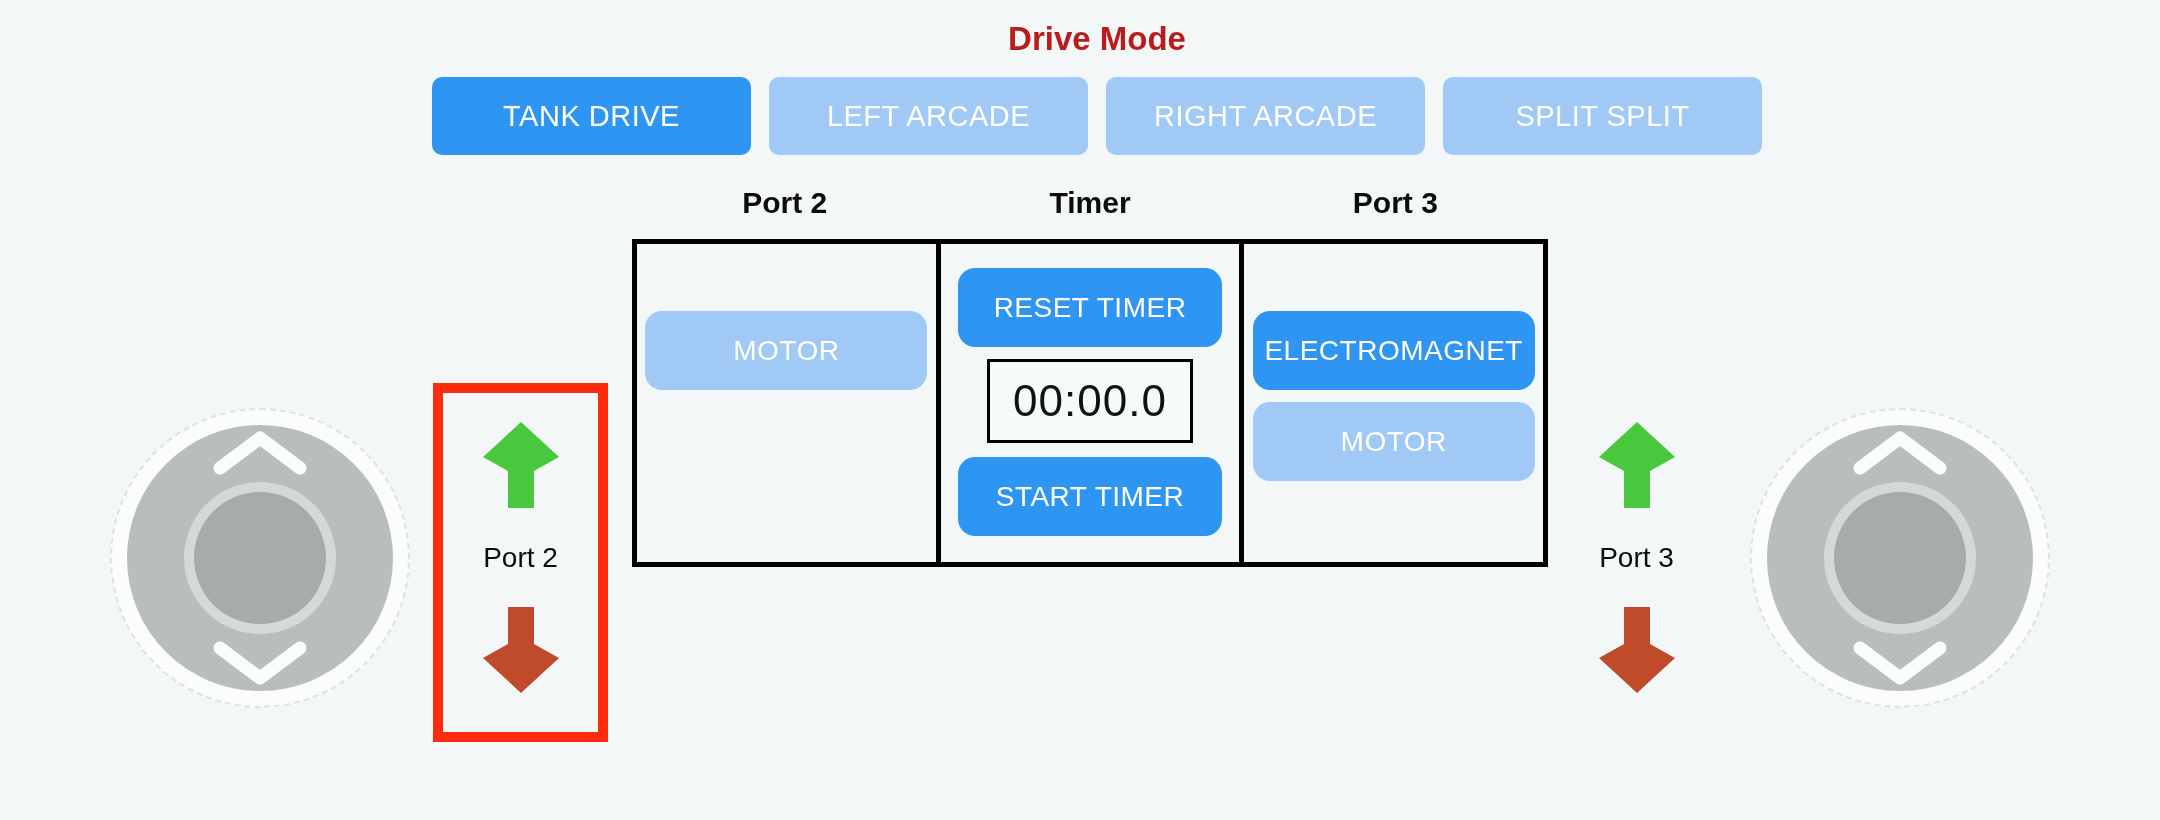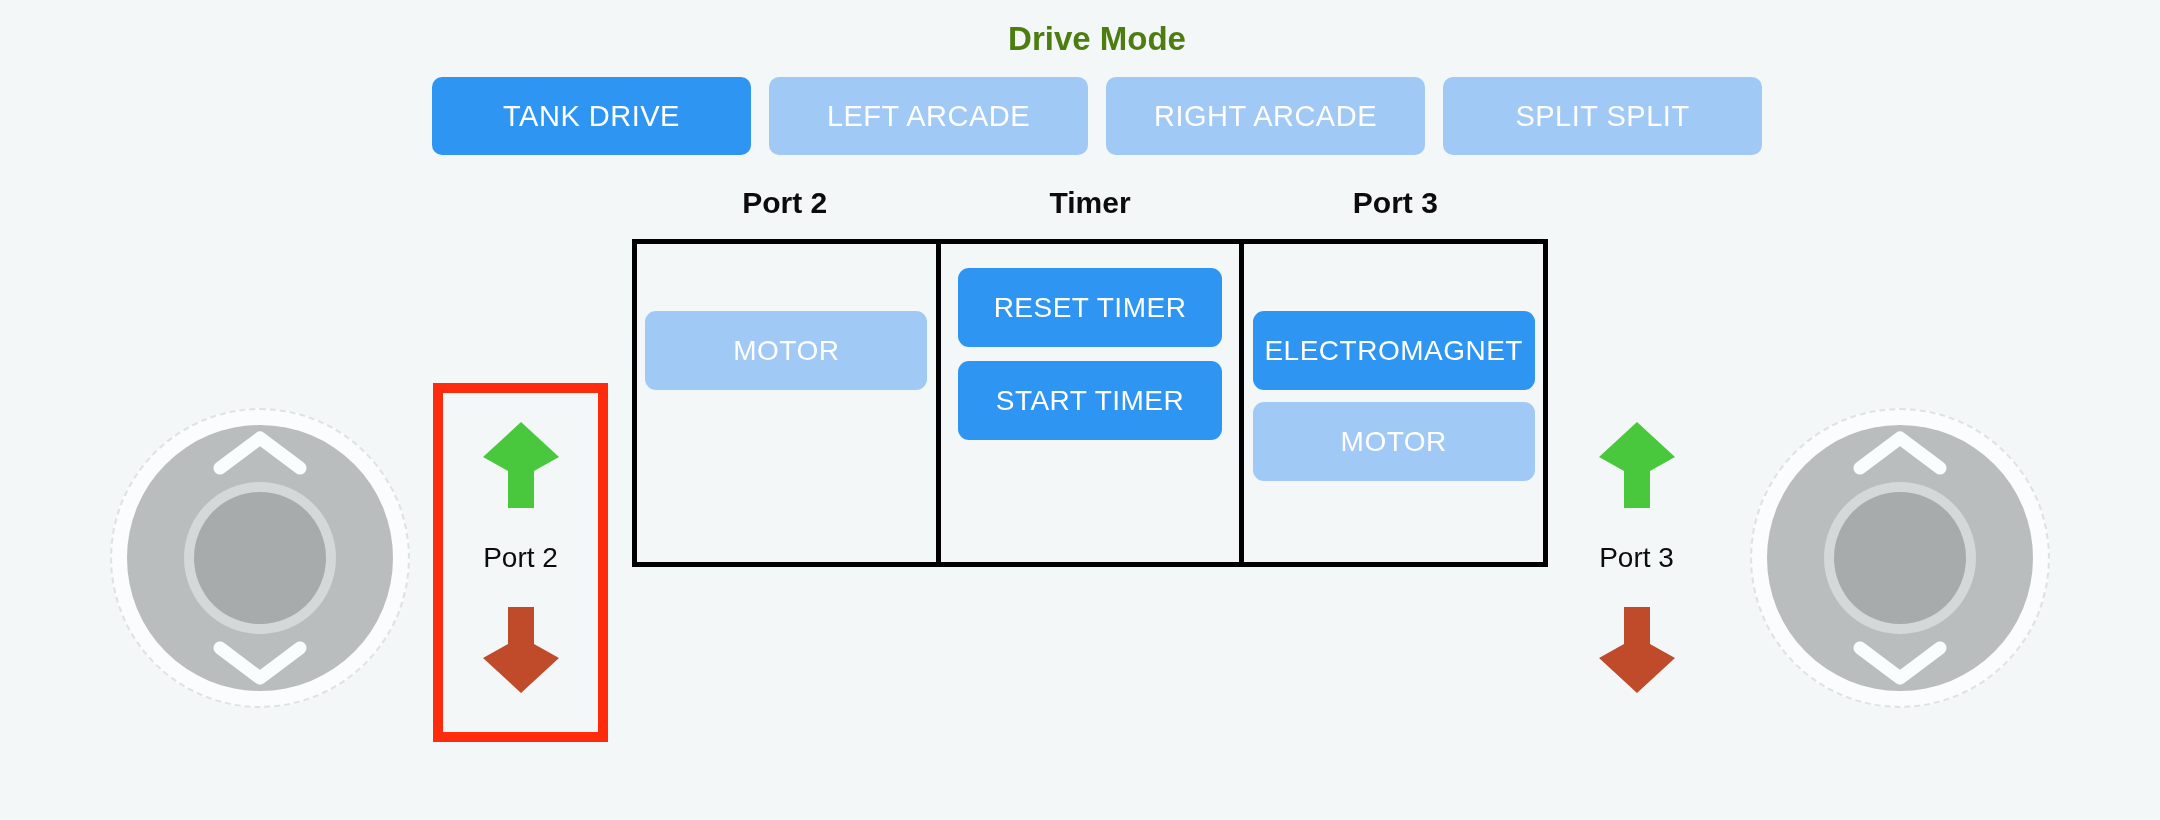--- a/index.html
+++ b/index.html
@@ -6,21 +6,21 @@
   body{
     width:2160px;height:820px;position:relative;overflow:hidden;
     background:#F3F7F8;
     font-family:"Liberation Sans", sans-serif;
     -webkit-font-smoothing:antialiased;
   }
 
   
   .dm-title{
     position:absolute;left:432px;top:20px;width:1330px;
-    text-align:center;font-size:33px;font-weight:700;color:#4d7c0f;
+    text-align:center;font-size:33px;font-weight:700;color:#b91c1c;
   }
   .dm-row{
     position:absolute;left:432px;top:77px;width:1330px;height:78px;
     display:flex;gap:18px;
   }
   .dm-btn{
     flex:1;height:78px;border:none;border-radius:10px;
     display:flex;align-items:center;justify-content:center;
     font-family:"Liberation Sans", sans-serif;
     font-size:29px;color:#ffffff;letter-spacing:.5px;cursor:pointer;
@@ -39,21 +39,21 @@
 
   
   .ctl-table{
     position:absolute;left:632px;top:239px;width:916px;height:328px;
     box-sizing:border-box;border:5px solid #000;display:flex;background:#F3F7F8;
   }
   .ctl-col{flex:1;position:relative;}
   .ctl-col + .ctl-col{border-left:5px solid #000;}
 
   .ctl-btn{
-    display:block;border:none;border-radius:11px;cursor:pointer;
+    display:block;border:none;border-radius:17px;cursor:pointer;
     font-family:"Liberation Sans", sans-serif;
     font-size:28px;color:#ffffff;letter-spacing:.5px;
     width:282px;height:79px;margin:0 auto;
   }
   .ctl-btn.selected{background:#2E95F2;}
   .ctl-btn.unselected{background:#A0C9F6;}
 
   .port-col .ctl-btn:first-child{margin-top:67px;}
   .port-col .ctl-btn + .ctl-btn{margin-top:12px;}
 
@@ -119,20 +119,21 @@
   <div class="hd">Timer</div>
   <div class="hd">Port 3</div>
 </div>
 
 <div class="ctl-table">
   <div class="ctl-col port-col">
     <button class="ctl-btn unselected">MOTOR</button>
   </div>
   <div class="ctl-col timer-col">
     <button class="ctl-btn selected reset">RESET TIMER</button>
+    <div class="timer-display">00:00.0</div>
     <button class="ctl-btn selected start">START TIMER</button>
   </div>
   <div class="ctl-col port-col">
     <button class="ctl-btn selected">ELECTROMAGNET</button>
     <button class="ctl-btn unselected">MOTOR</button>
   </div>
 </div>
 
 <div class="side-group left">
   <svg class="arrow-up" width="76" height="86" viewBox="0 0 76 86">

